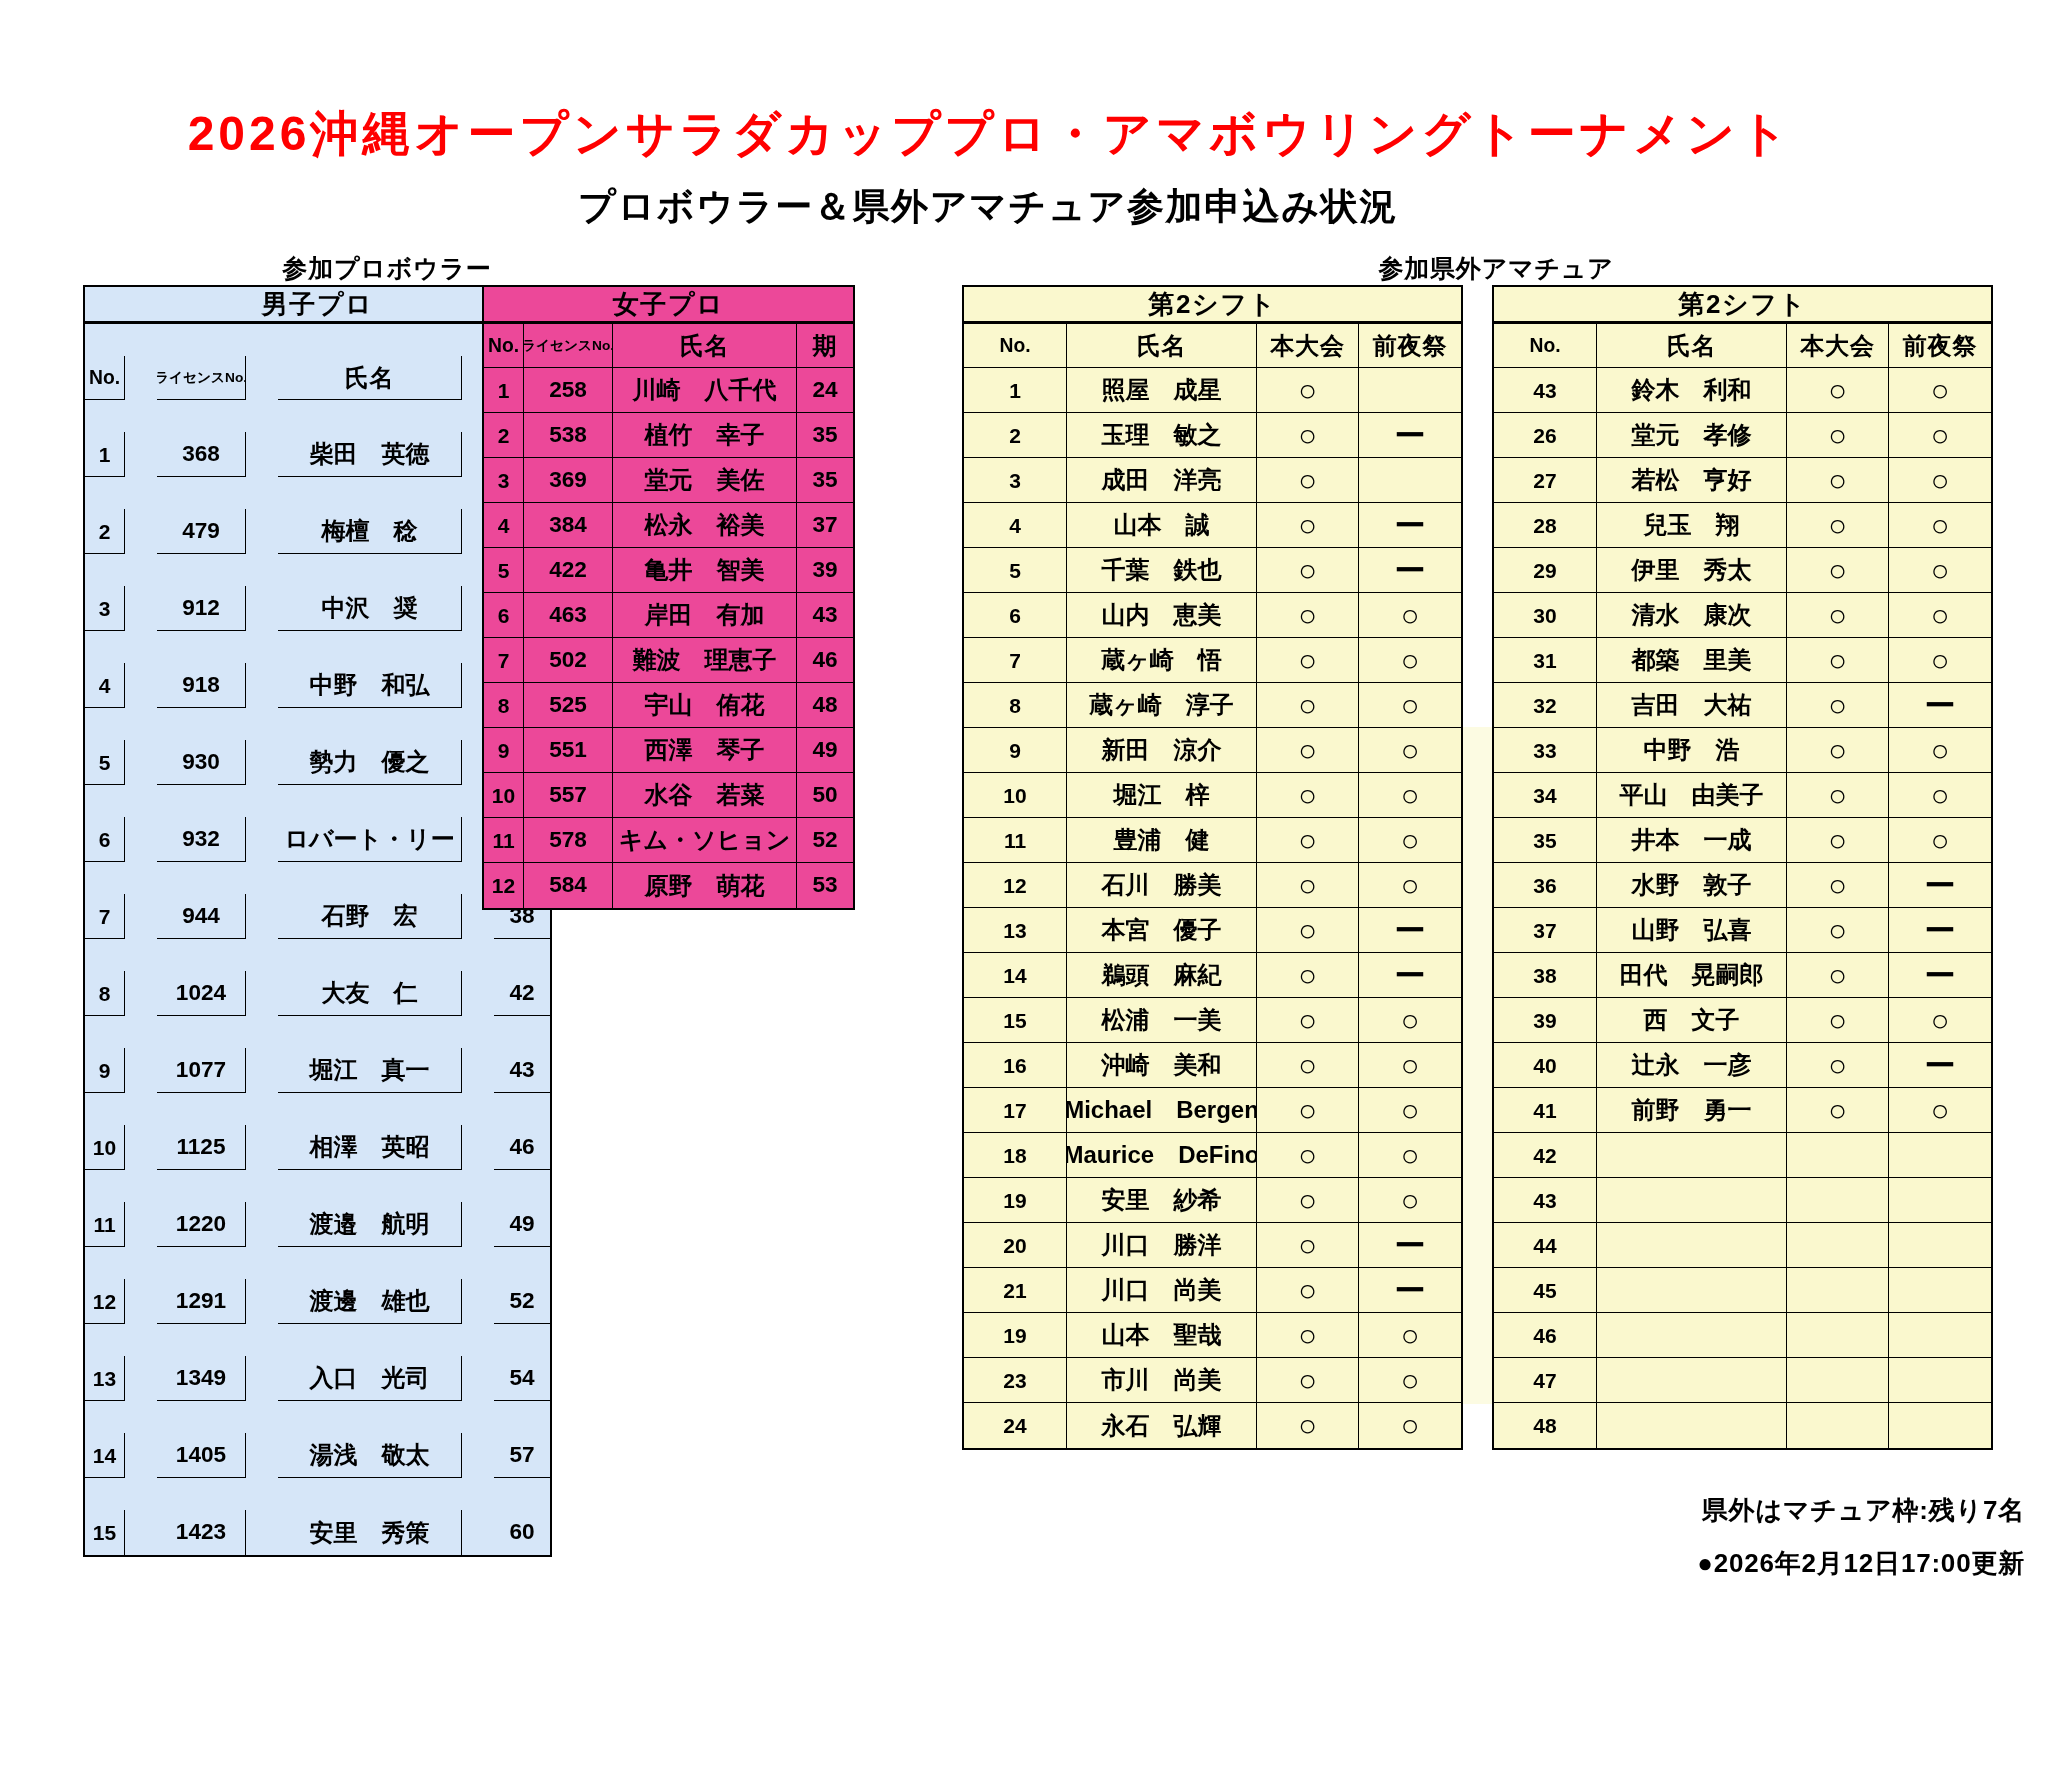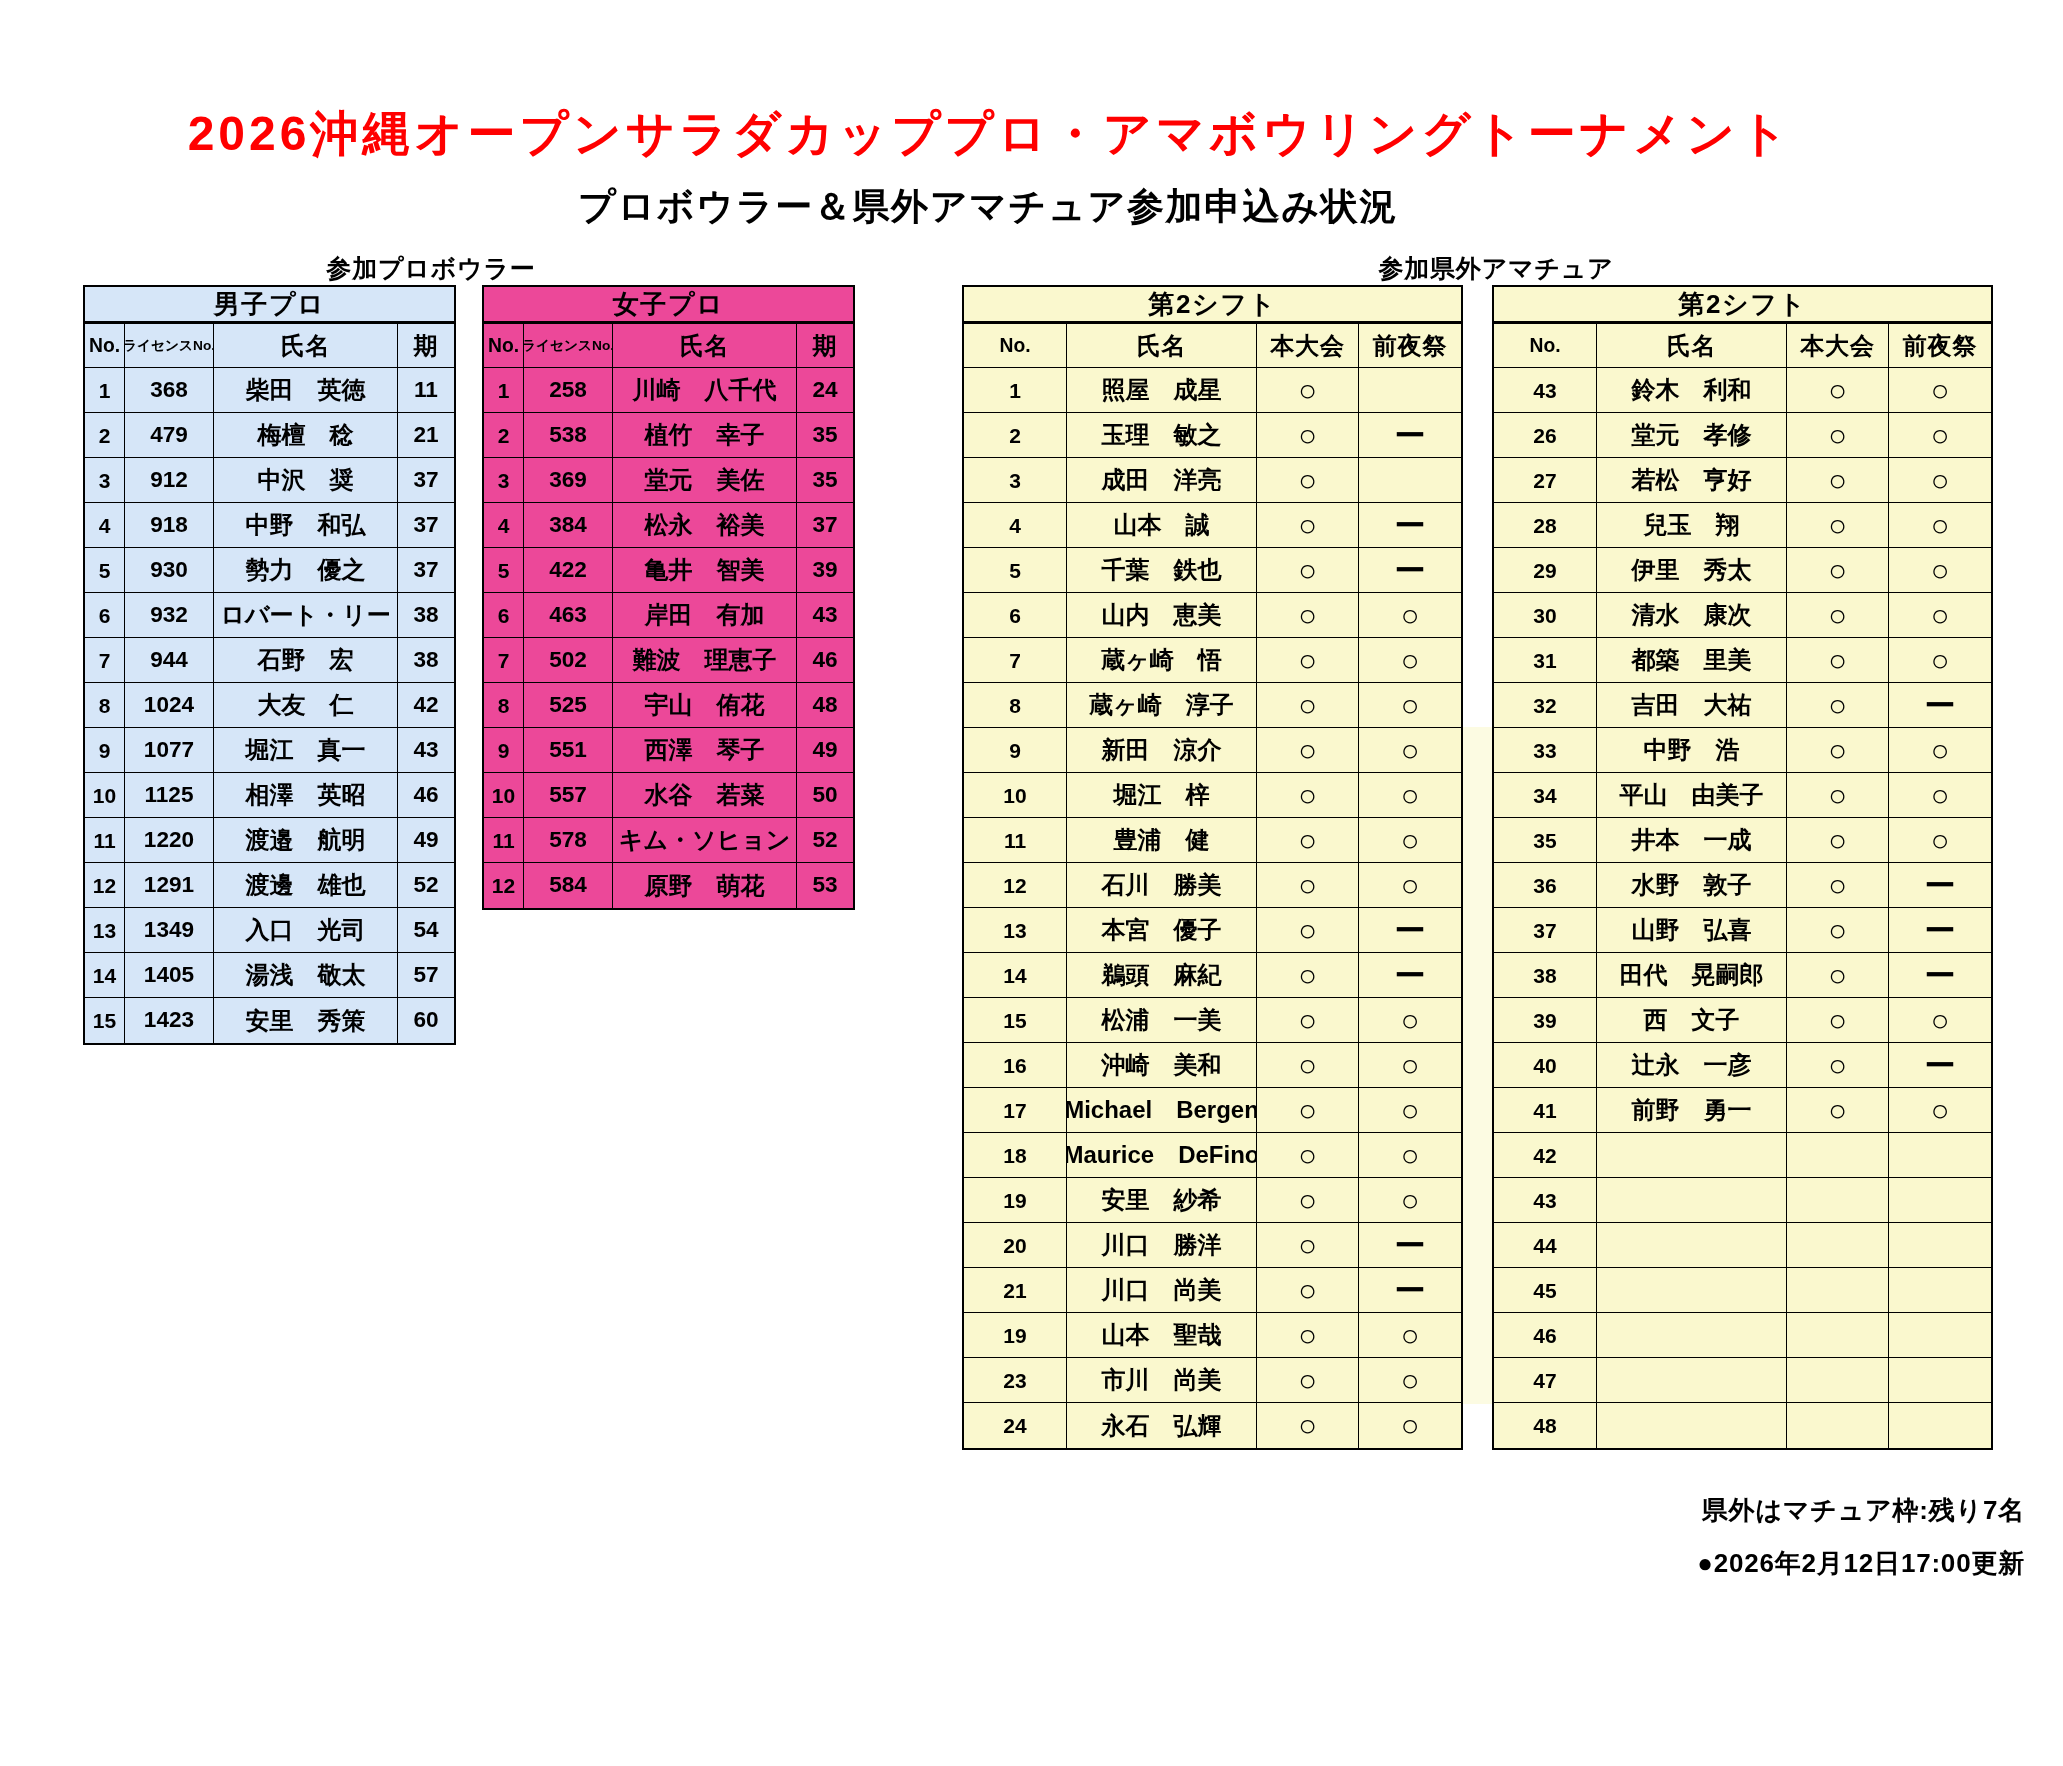--- a/index.html
+++ b/index.html
@@ -10,25 +10,25 @@
   }
   .title{
     position:absolute;top:102px;left:-42px;width:2064px;text-align:center;
     font-size:48px;letter-spacing:4px;
   }
   .subtitle{
     position:absolute;top:182px;left:-44px;width:2064px;text-align:center;
     font-size:37px;letter-spacing:1.6px;
   }
   .sec-label{position:absolute;top:252px;font-size:25px;letter-spacing:0.8px;}
-  .pro-label{left:387px;transform:translateX(-50%);margin-left:44px;}
+  .pro-label{left:387px;transform:translateX(-50%);}
   .ama-label{left:1496px;transform:translateX(-50%);}
   .strip{position:absolute;left:1462px;top:727px;width:31px;height:677px;}
   .tbl{position:absolute;top:285px;display:grid;border:2.4px solid #000;box-sizing:content-box;}
-  #t-men{left:83px;}
+  #t-men{left:83px;gap:32px;}
   #t-women{left:482px;}
   #t-shift1{left:962px;}
   #t-shift2{left:1492px;}
   .cell{
     border-right:1.6px solid #000;border-bottom:1.6px solid #000;
     display:flex;align-items:center;justify-content:center;
     box-sizing:border-box;overflow:hidden;white-space:nowrap;
     line-height:1;
   }
   .cell.cr{border-right:none;}

